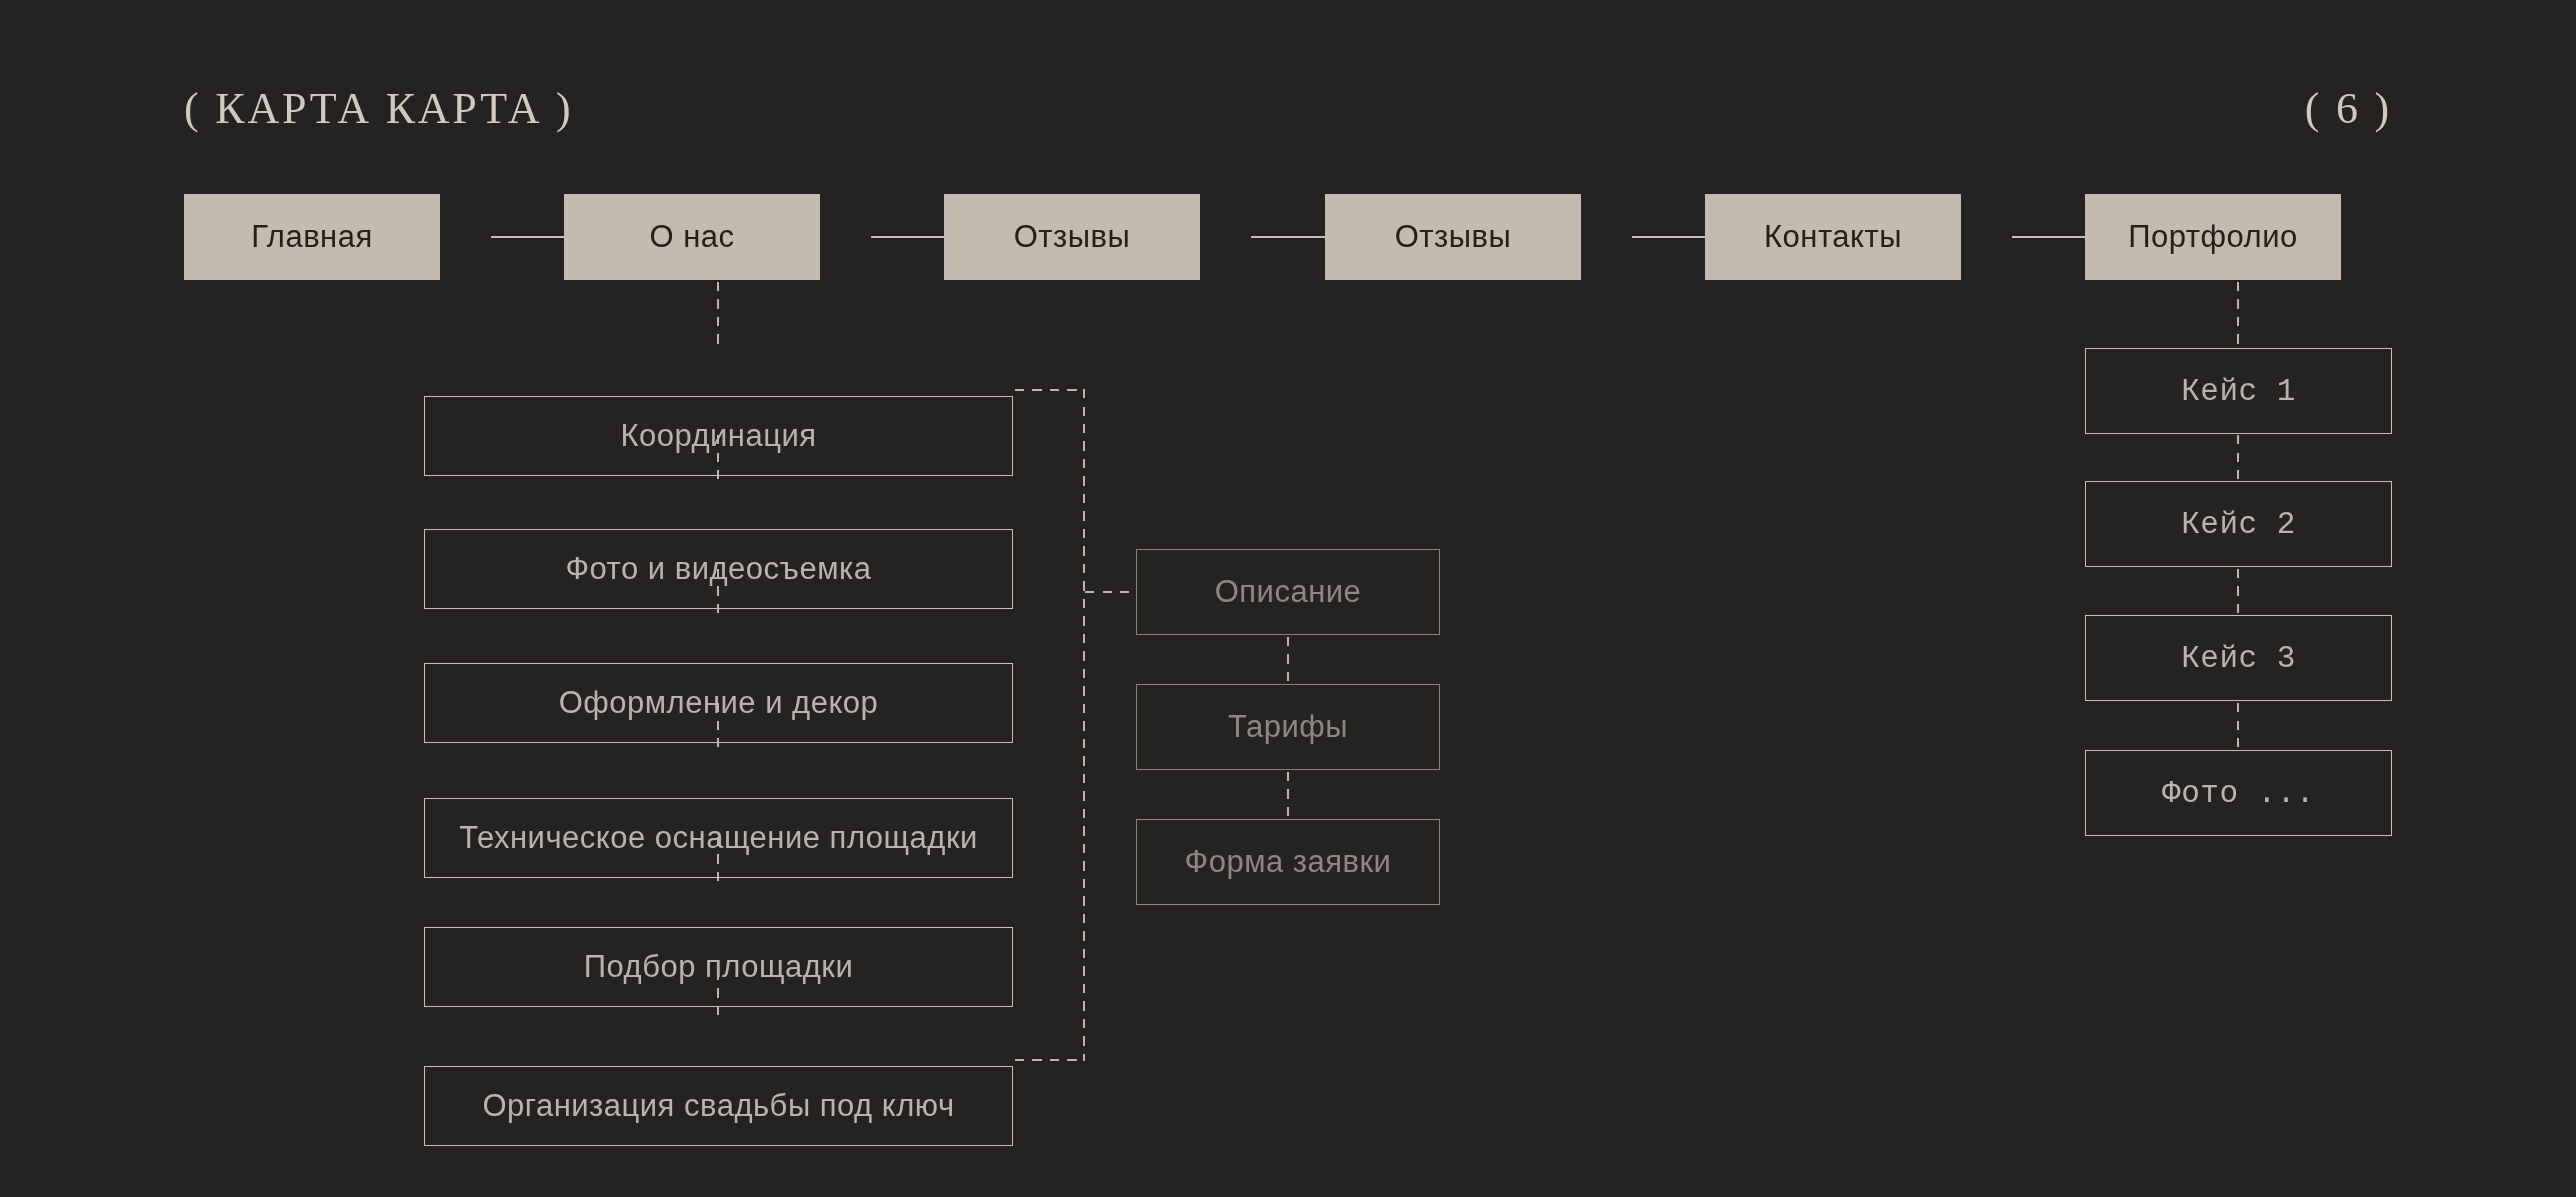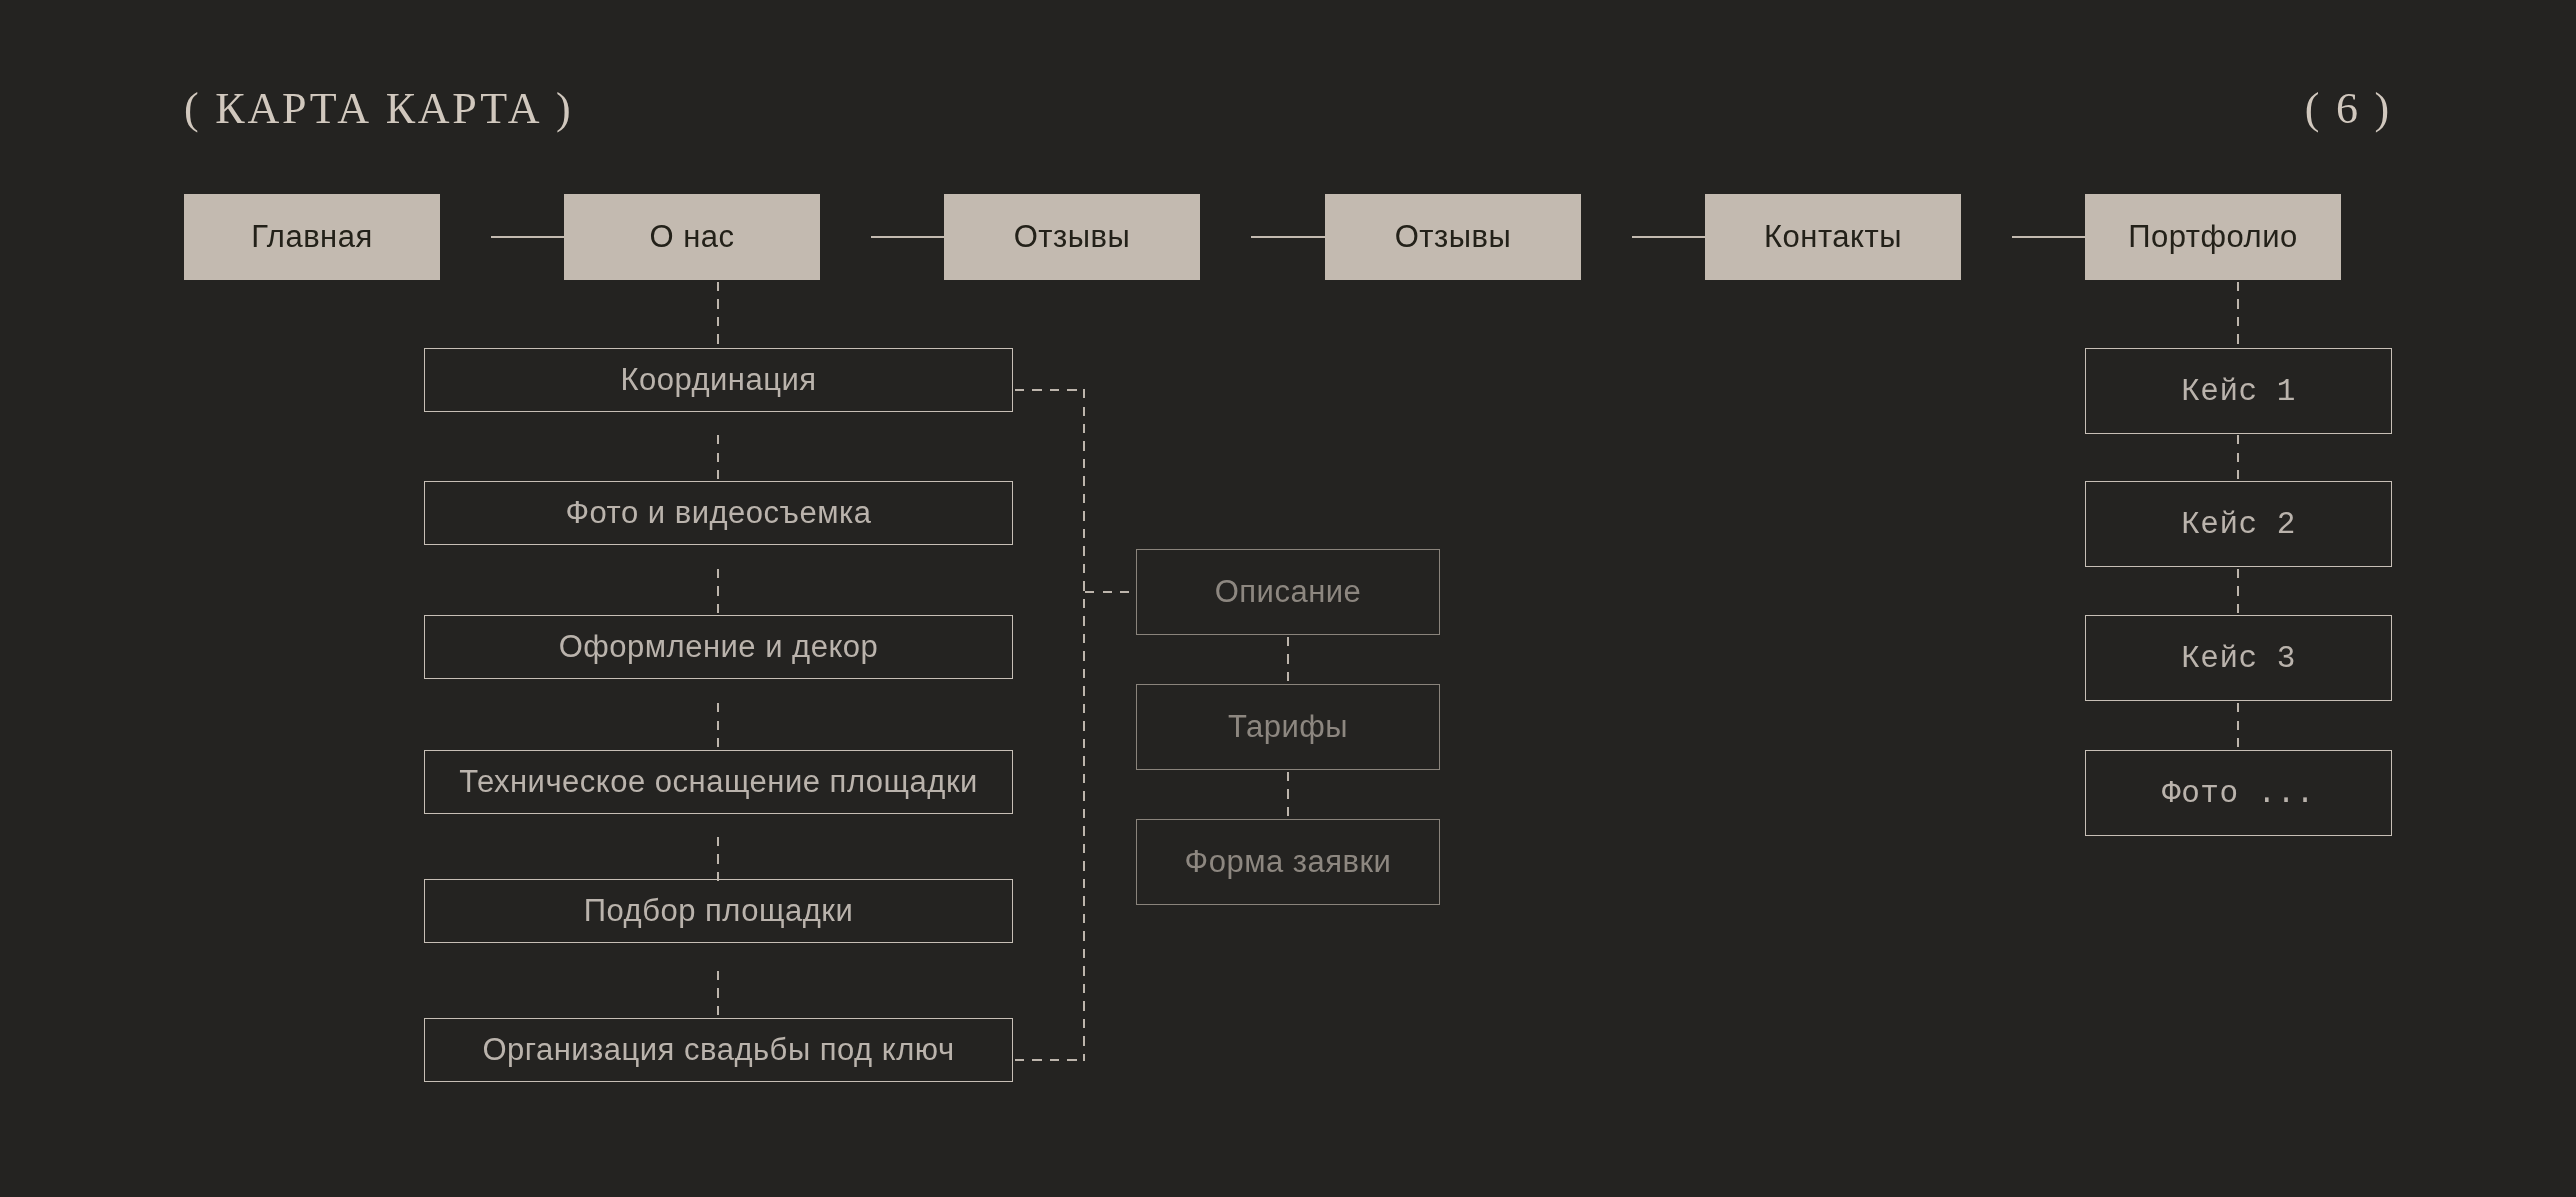--- a/index.html
+++ b/index.html
@@ -58,21 +58,21 @@
   }
   .node.outlined {
     background: transparent;
     border: 1.8px solid #c7bfb6;
     color: #bab3ac;
   }
   .node.muted {
     border-color: #8a847c;
     color: #8d8780;
   }
-  .col-left  { left: 424px;  width: 589px; height: 64px; }
+  .col-left  { left: 424px;  width: 589px; height: 80px; margin-top: 48px; }
   .col-mid   { left: 1136px; width: 304px; height: 86px; }
   .col-right { left: 2085px; width: 307px; height: 86px; font-family: Liberation Mono, monospace; }
   
   .hline {
     position: absolute;
     height: 1.8px;
     background: #c3bab0;
     top: 236px;
   }
   .vdash {

